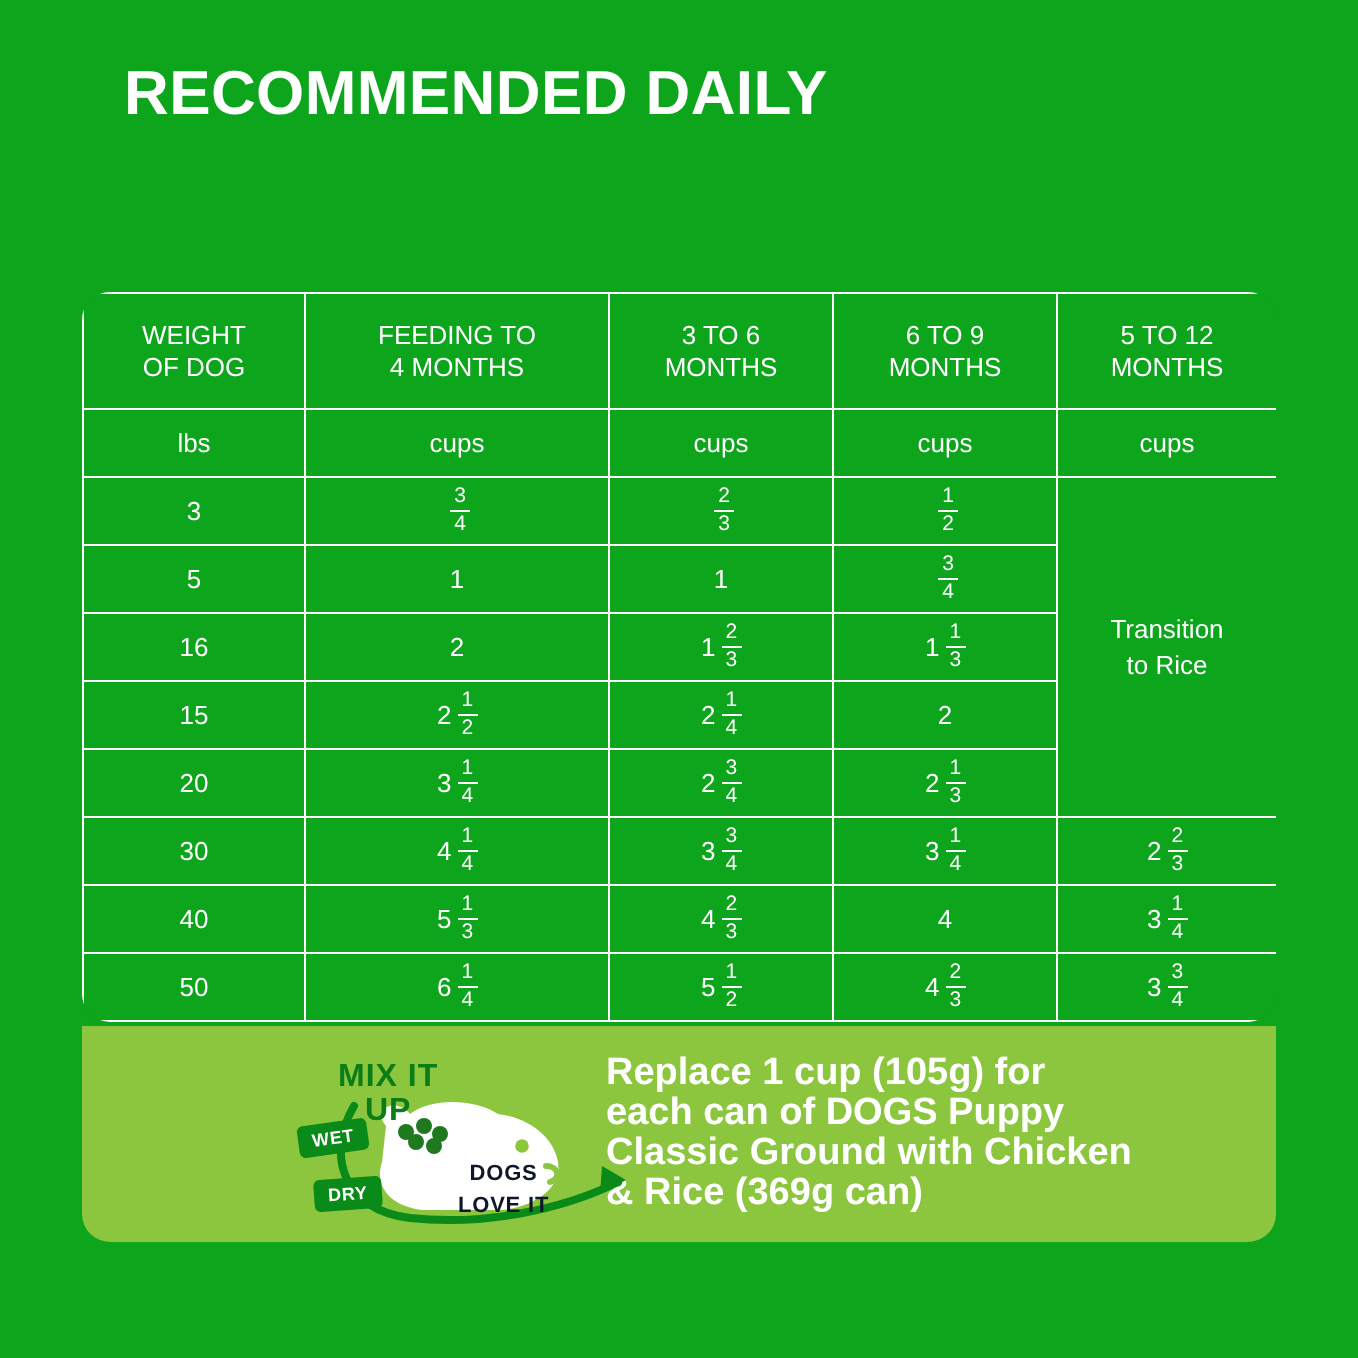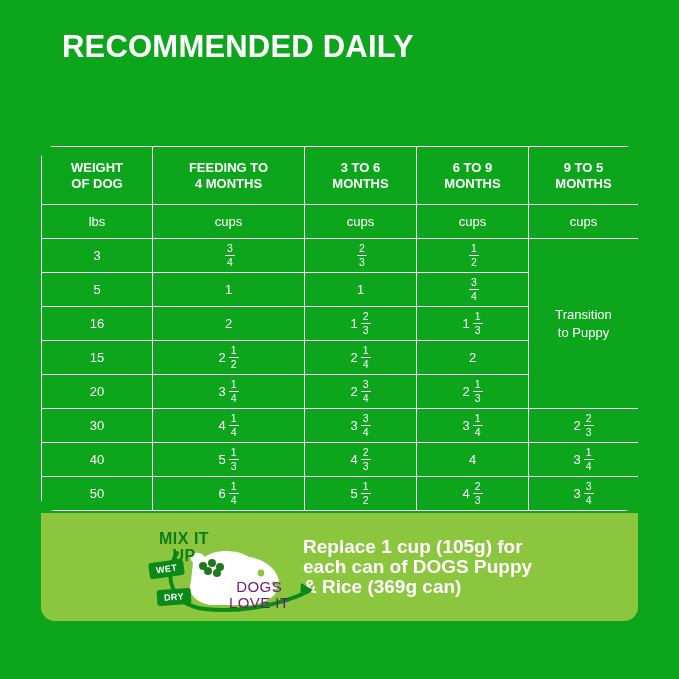--- a/index.html
+++ b/index.html
@@ -47,21 +47,21 @@
   }
   table.guide th, table.guide td {
     border: 1px solid #ffffff;
     color: #ffffff;
     text-align: center;
     vertical-align: middle;
     font-size: 12.5px;
     padding: 0;
   }
   table.guide th {
-    font-weight: bold;
+    font-weight: normal;
     font-size: 13px;
     line-height: 16px;
     height: 58px;
     padding: 0 2px;
   }
   table.guide td {
     height: 34px;
     font-size: 13px;
   }
   col.c0 { width: 111px; }
@@ -119,36 +119,36 @@
     height: 100%;
     align-items: center;
   }
   .badge {
     position: relative;
     width: 262px;
     height: 108px;
   }
   .mixit {
     position: absolute;
-    left: 118px;
+    left: 128px;
     top: 17px;
     color: #0a7d17;
     font-weight: bold;
     font-size: 16px;
     line-height: 17px;
     text-align: center;
     letter-spacing: 0.5px;
   }
   .dogslove {
     position: absolute;
     left: 188px;
     top: 66px;
-    color: #701a75;
-    font-weight: normal;
-    font-size: 15px;
+    color: #0f172a;
+    font-weight: bold;
+    font-size: 11px;
     line-height: 16px;
     text-align: center;
     letter-spacing: 0.4px;
   }
   .tag {
     position: absolute;
     color: #ffffff;
     font-weight: bold;
     font-size: 9px;
     background: #0a8a18;
@@ -201,21 +201,21 @@
           </th>
           <th>
             <div>3 TO 6</div>
             <div>MONTHS</div>
           </th>
           <th>
             <div>6 TO 9</div>
             <div>MONTHS</div>
           </th>
           <th>
-            <div>9 TO 5</div>
+            <div>5 TO 12</div>
             <div>MONTHS</div>
           </th>
         </tr>
       </thead>
       <tbody>
         <tr class="unit-row">
           <td>lbs</td>
           <td>cups</td>
           <td>cups</td>
           <td>cups</td>
@@ -245,21 +245,21 @@
               <span class="cell-inner">
                 <span class="whole"></span>
                 <span class="frac">
                   <span class="num">1</span>
                   <span class="den">2</span>
                 </span>
               </span>
             </td>
           <td class="transition" rowspan="5">
             <div>Transition</div>
-            <div>to Puppy</div>
+            <div>to Rice</div>
           </td>
         </tr>
         <tr>
           <td>5</td>
           <td>
               <span class="cell-inner">
                 <span class="whole">1</span>
               </span>
             </td>
           <td>
@@ -509,18 +509,19 @@
 
         <div class="dogslove">
           <div>DOGS</div>
           <div>LOVE IT</div>
         </div>
       </div>
 
       <div class="footer-text">
         <div>Replace 1 cup (105g) for</div>
         <div>each can of DOGS Puppy</div>
+        <div>Classic Ground with Chicken</div>
         <div>&amp; Rice (369g can)</div>
       </div>
     </div>
   </div>
 
 </div>
 
 </body></html>

